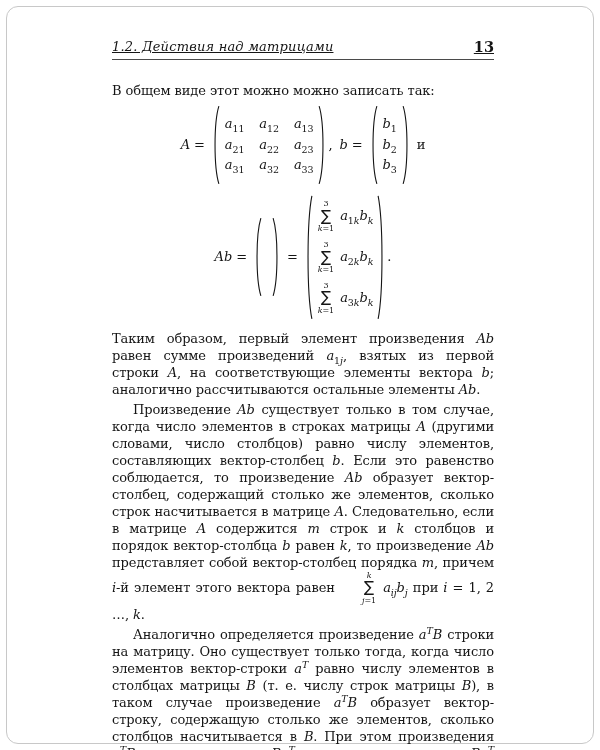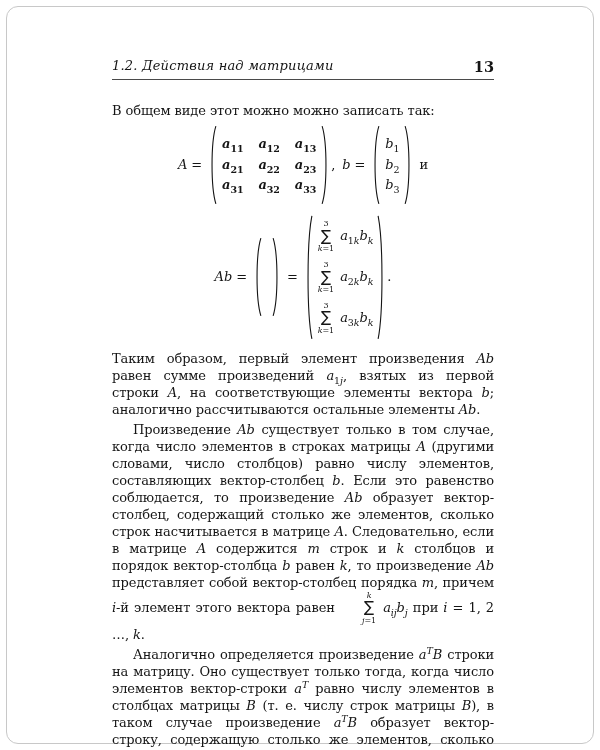--- a/index.html
+++ b/index.html
@@ -7,21 +7,21 @@
     width:600px; height:750px; position:relative; overflow:hidden;
     background:#ffffff; color:#151515;
     font-family:"DejaVu Serif", serif;
   }
   .scan-frame {
     position:absolute; left:6px; top:6px; right:6px; bottom:6px;
     border:1px solid #c8c8c8; border-radius:12px; pointer-events:none;
   }
   .content { position:absolute; left:112px; right:106px; top:0; }
 
-  header.running { display:flex; justify-content:space-between; align-items:flex-start; padding-top:58px; }
+  header.running { display:flex; justify-content:space-between; align-items:center; padding-top:38px;text-decoration:underline; }
   .running-head { font-style:italic; font-size:13px; letter-spacing:.2px; }
   .page-number { font-weight:700; font-size:14.5px; }
   .head-rule { border:none; border-top:1px solid #4a4a4a; margin:4px 0 0 0; }
 
   .body-text { margin-top:22px; font-size:13px; line-height:17px; text-align:justify; letter-spacing:-0.1px; }
   .para { margin:0; }
   .para.indent { text-indent:21px; }
   .para + .para { margin-top:3px; }
   .intro { margin:0 0 6px 0; }
 
@@ -32,21 +32,21 @@
     display:flex; align-items:center; justify-content:center;
     column-gap:7px; margin:6px 0 9px 0; font-size:13px; line-height:1.3;
     text-align:left; text-indent:0;
   }
   .tight { margin-left:-5px; }
 
   .mat { display:inline-flex; align-items:stretch; }
   .paren { width:8px; flex:0 0 8px; }
   .paren path { stroke:#151515; stroke-width:1.1; fill:none; vector-effect:non-scaling-stroke; }
   .mgrid { display:grid; align-content:center; justify-items:center; padding:3px 5px; row-gap:4px; }
-  .c3 { grid-template-columns:repeat(3,auto); column-gap:15px;font-weight:bold; }
+  .c3 { grid-template-columns:repeat(3,auto); column-gap:15px; }
   .c1 { grid-template-columns:auto; }
   .sumcol { row-gap:6px; padding:5px 4px; }
 
   .msum { display:inline-flex; flex-direction:column; align-items:center; line-height:1; vertical-align:middle; margin:0 2px 0 1px; }
   .msum .lim { font-size:8px; line-height:1.2; }
   .msum .sigma { font-size:15px; line-height:1.05; font-family:"DejaVu Sans", sans-serif; font-style:normal; }
 </style>
 </head>
 <body>
 

